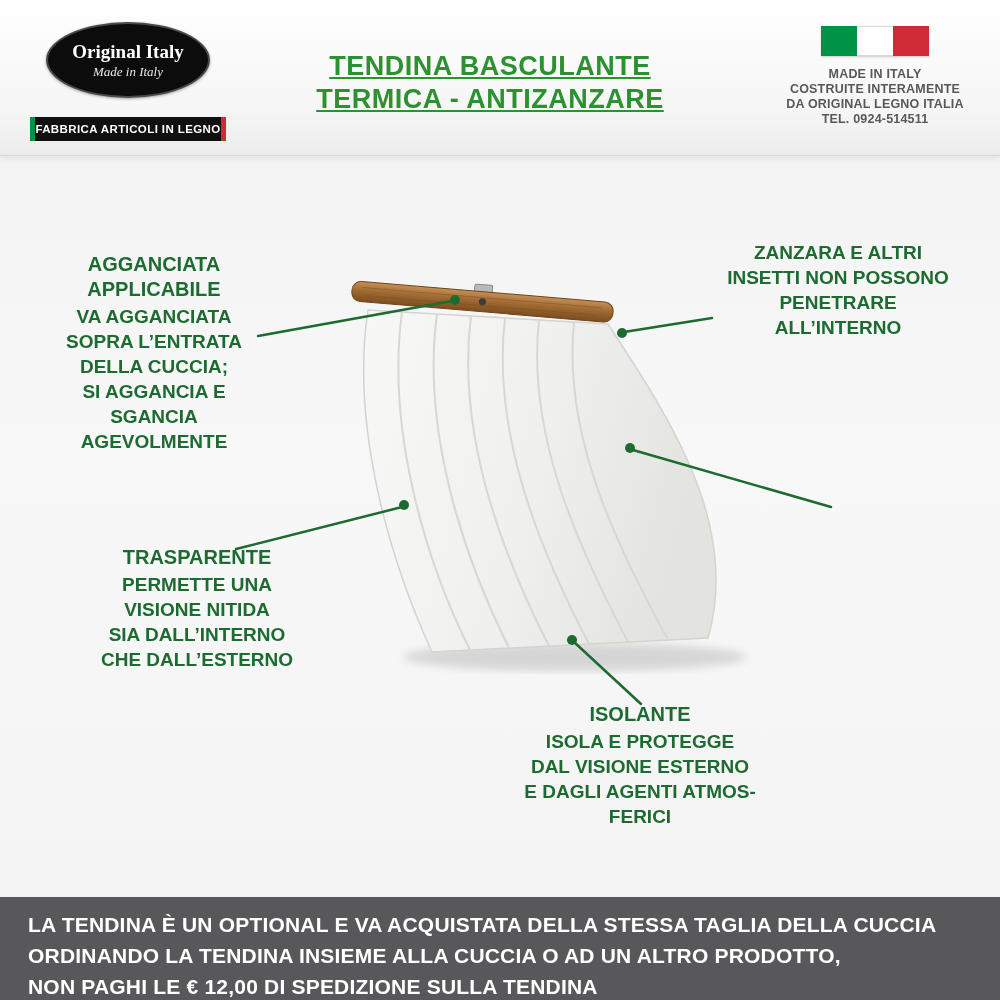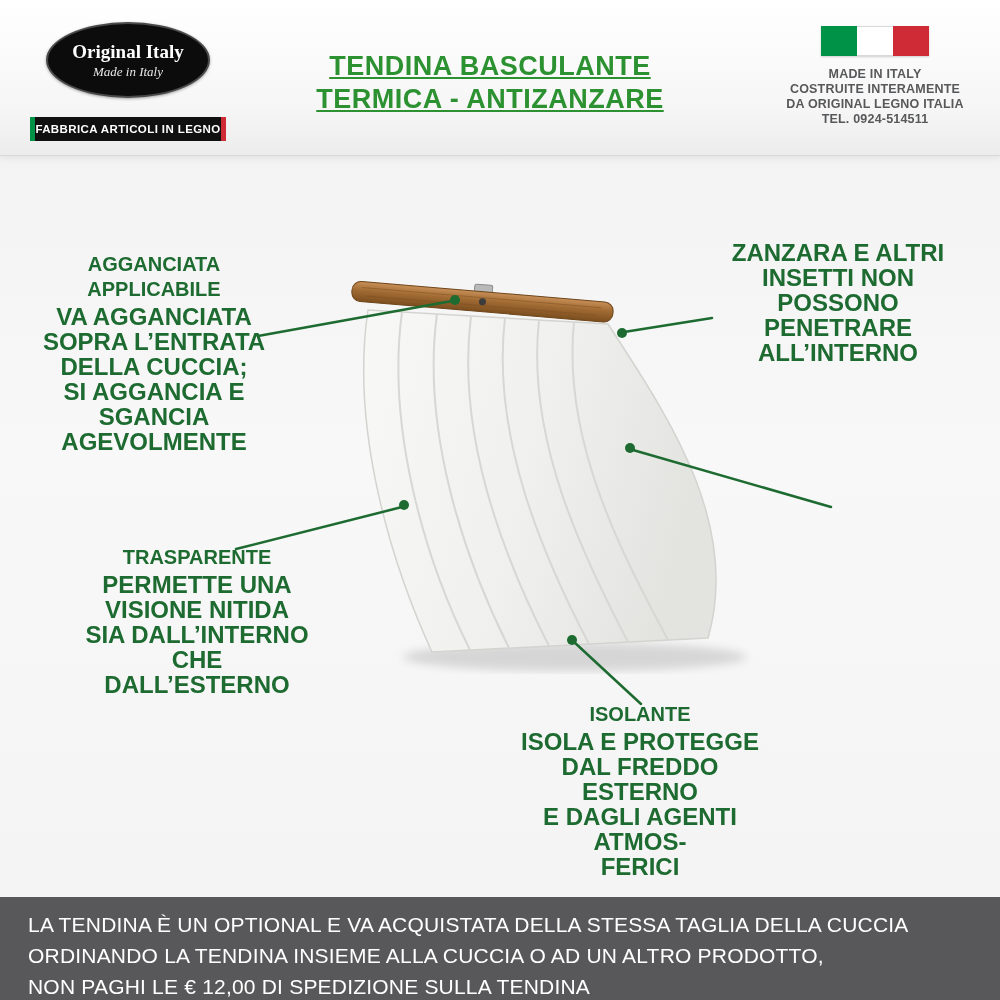--- a/index.html
+++ b/index.html
@@ -33,30 +33,30 @@
   .contact{font-size:12.5px;font-weight:bold;color:#57585a;line-height:15px;
            letter-spacing:.2px;white-space:pre-line;}
 
   
   .main{position:absolute;left:0;top:155px;width:1000px;height:742px;z-index:0;
         background:linear-gradient(180deg,#f3f3f3 0%,#f8f8f8 40%,#f4f4f4 100%);}
   .scene{position:absolute;left:0;top:0;width:1000px;height:1000px;z-index:1;pointer-events:none;}
 
   .callout{position:absolute;z-index:2;text-align:center;color:#1d6b31;font-weight:bold;}
   .c-title{font-size:20px;line-height:25px;margin-bottom:2px;}
-  .c-body{font-size:24px;line-height:25px;white-space:pre-line;}
+  .c-body{font-size:19px;line-height:25px;white-space:pre-line;}
   .co-applicabile{left:38px;top:252px;width:232px;}
   .co-antizanzara{left:718px;top:240px;width:240px;}
   .co-trasparente{left:82px;top:545px;width:230px;}
   .co-basculante{left:738px;top:500px;width:216px;}
   .co-isolante{left:505px;top:702px;width:270px;}
 
   
   .footer{position:absolute;left:0;top:897px;width:1000px;height:103px;box-sizing:border-box;
-          background:#58585a;color:#ffffff;font-weight:normal;font-size:21px;line-height:31px;
+          background:#58585a;color:#ffffff;font-weight:bold;font-size:21px;line-height:31px;
           padding:12px 20px 0 28px;white-space:pre-line;letter-spacing:.2px;z-index:3;}
 </style>
 </head>
 <body>
 
 <div class="page">
 
   <header class="header">
     <div class="logo">
       <div class="logo-oval">
@@ -160,21 +160,21 @@
     <div class="c-body">PERMETTE UNA
 VISIONE NITIDA
 SIA DALL’INTERNO
 CHE DALL’ESTERNO</div>
   </div>
 
 
   <div class="callout co-isolante">
     <div class="c-title">ISOLANTE</div>
     <div class="c-body">ISOLA E PROTEGGE
-DAL FREDDO ESTERNO
+DAL VISIONE ESTERNO
 E DAGLI AGENTI ATMOS-
 FERICI</div>
   </div>
 
   <footer class="footer">LA TENDINA È UN OPTIONAL E VA ACQUISTATA DELLA STESSA TAGLIA DELLA CUCCIA
 ORDINANDO LA TENDINA INSIEME ALLA CUCCIA O AD UN ALTRO PRODOTTO,
 NON PAGHI LE € 12,00 DI SPEDIZIONE SULLA TENDINA</footer>
 
 </div>
 

